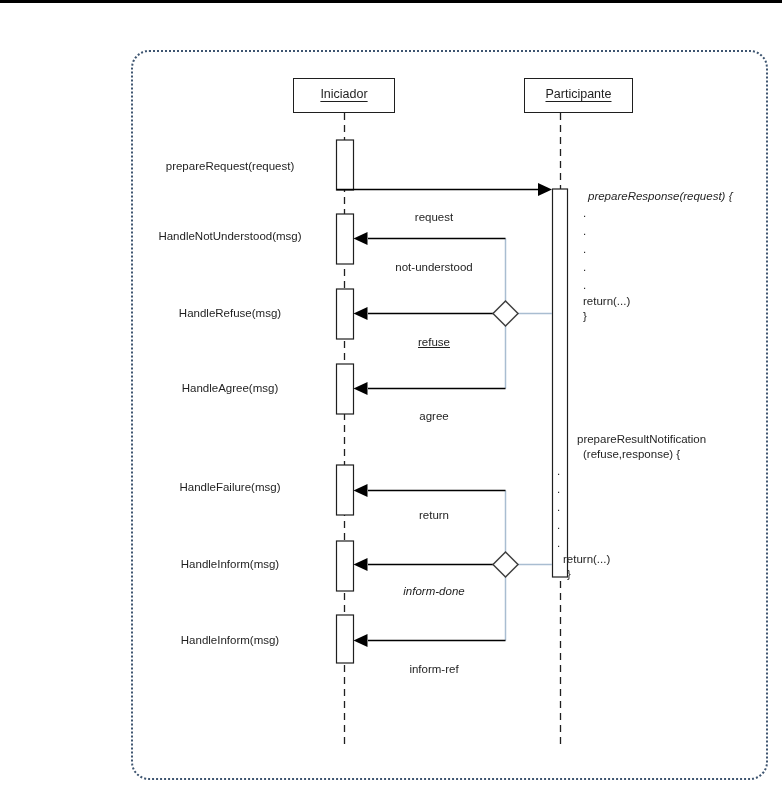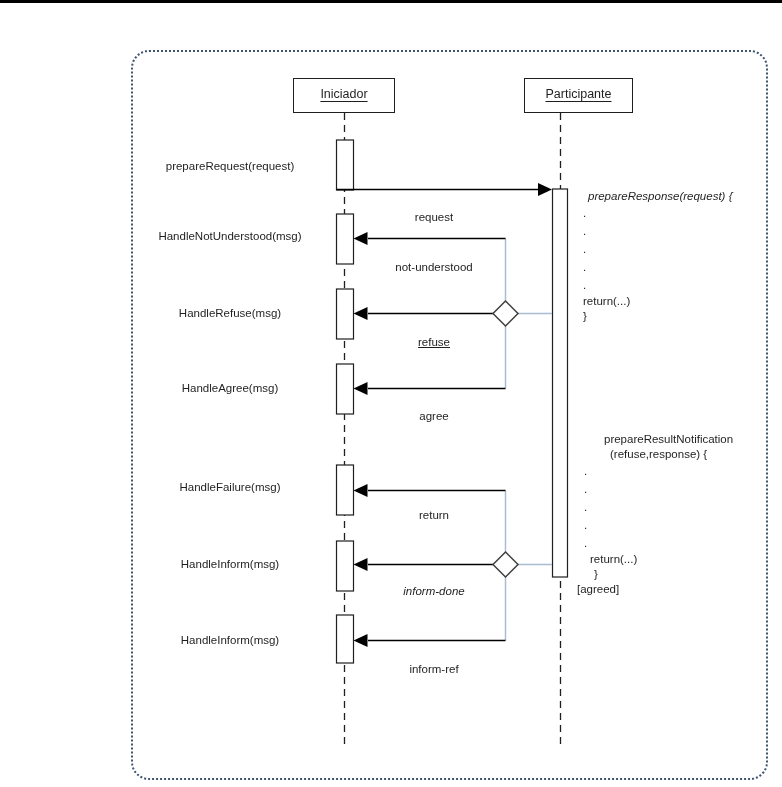--- a/index.html
+++ b/index.html
@@ -13,21 +13,21 @@
          box-sizing:border-box;text-align:center;line-height:31px;font-size:12.5px;}
   .actor span{text-decoration:underline;text-underline-offset:3px;}
   .actor-iniciador{left:293px;top:78px;width:102px;}
   .actor-participante{left:524px;top:78px;width:109px;}
   .llabel{position:absolute;left:110px;width:240px;text-align:center;
           font-size:11.5px;height:16px;line-height:16px;}
   .mlabel{position:absolute;left:359px;width:150px;text-align:center;
           font-size:11.5px;height:16px;line-height:16px;margin-top:47px;}
   .codeblock{position:absolute;font-size:11.5px;}
   .cb1{left:583px;top:189px;width:180px;}
-  .cb2{left:577px;top:432px;width:190px;}
+  .cb2{left:550px;top:432px;width:190px;}
   .code-line{line-height:15px;white-space:pre;}
   .dot-line{line-height:18px;}
   .p5{padding-left:5px;font-style:italic;}  .p7{padding-left:7px;}  .p13{padding-left:13px;}
   .p17{padding-left:17px;} .p27{padding-left:27px;} .p33{padding-left:33px;}
 </style>
 </head>
 <body>
 
 <div class="canvas">
 
@@ -116,16 +116,15 @@
   <div class="codeblock cb2">
     <div class="code-line p27">prepareResultNotification</div>
     <div class="code-line p33">(refuse,response) {</div>
     <div class="code-line dot-line p7">.</div>
     <div class="code-line dot-line p7">.</div>
     <div class="code-line dot-line p7">.</div>
     <div class="code-line dot-line p7">.</div>
     <div class="code-line dot-line p7">.</div>
     <div class="code-line p13">return(...)</div>
     <div class="code-line p17">}</div>
-    <div class="code-line">[agreed]</div>
   </div>
 
 </div>
 
 </body></html>

